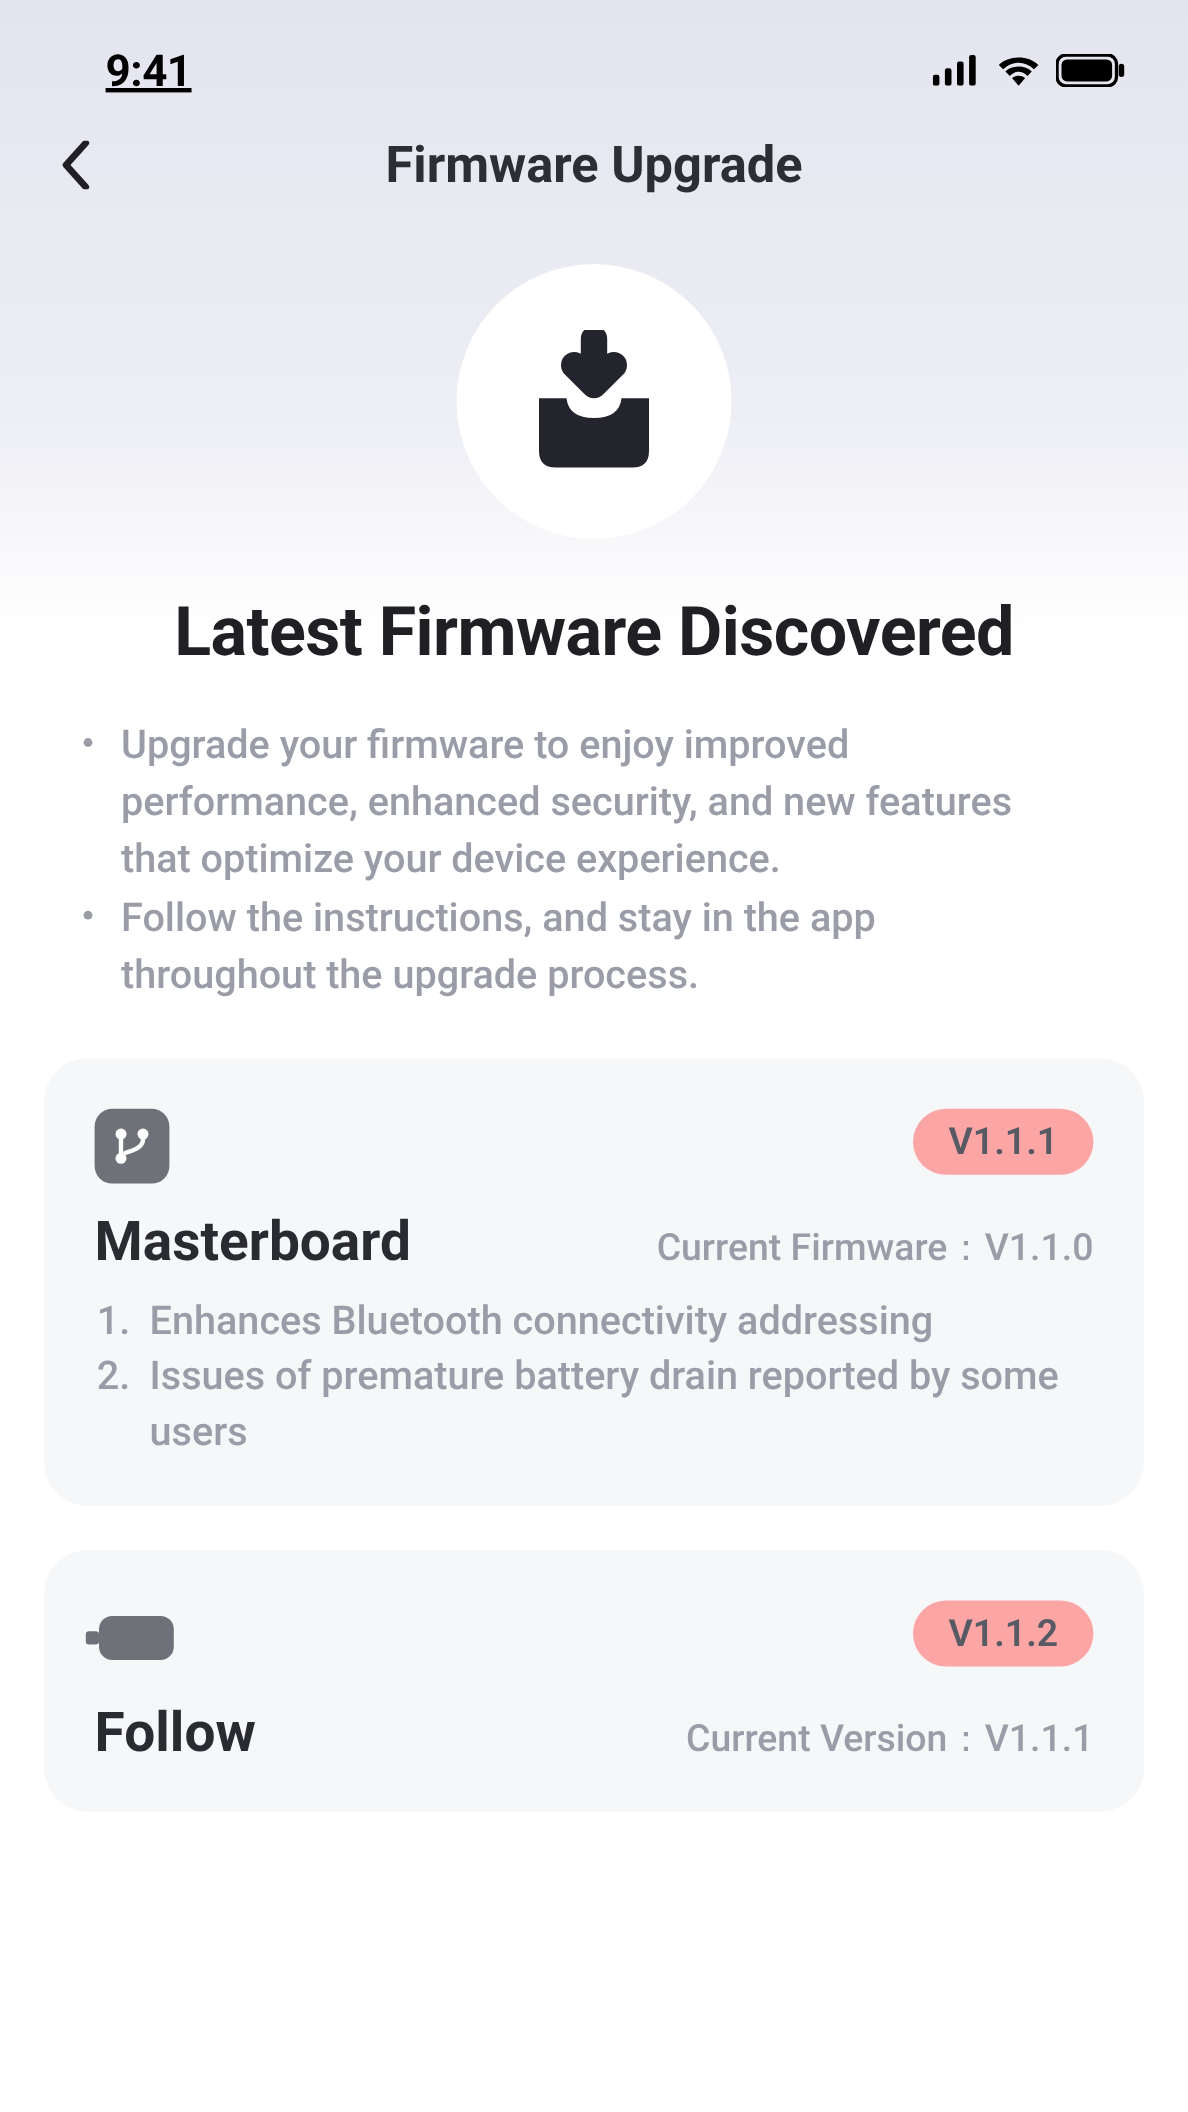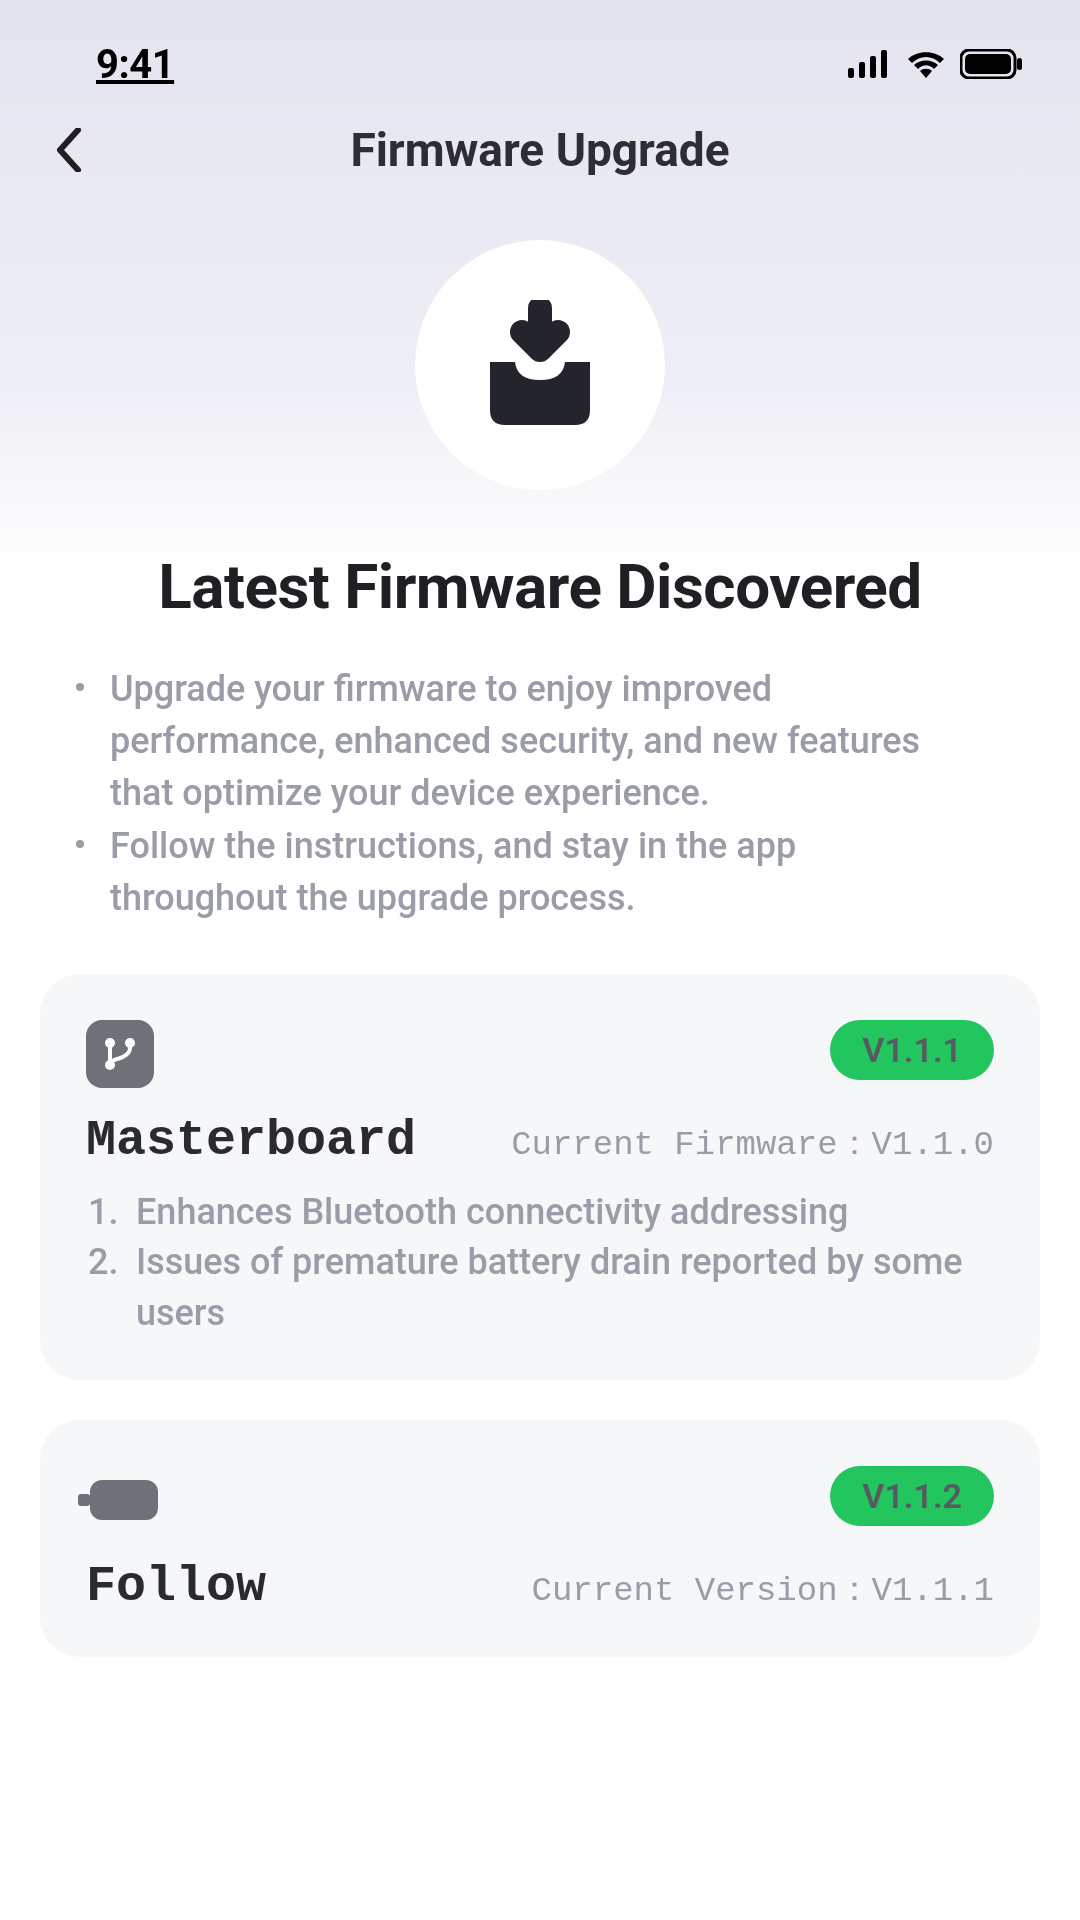--- a/index.html
+++ b/index.html
@@ -49,21 +49,21 @@
     width: 250px; height: 250px;
     background: #ffffff;
     border-radius: 50%;
     display: flex; align-items: center; justify-content: center;
   }
   .main-heading {
     text-align: center;
     font-size: 62px;
     font-weight: 700;
     color: #1f1f24;
-    margin-top: 60px;
+    margin-top: 48px;
     padding: 0 40px;
     letter-spacing: -0.5px;
   }
   .notes {
     list-style: none;
     padding: 0 110px 0 70px;
     margin-top: 40px;
   }
   .notes li {
     position: relative;
@@ -88,28 +88,28 @@
     padding: 46px 46px 42px 46px;
   }
   .card-top { display: flex; justify-content: space-between; align-items: flex-start; }
   .card-icon-box {
     width: 68px; height: 68px;
     background: #6f7178;
     border-radius: 16px;
     display: flex; align-items: center; justify-content: center;
   }
   .version-pill {
-    background: #22c55e;
+    background: #fca5a5;
     color: #585a63;
     font-size: 34px;
     font-weight: 600;
     padding: 10px 32px;
     border-radius: 34px;
   }
-  .card-row2 { display: flex; justify-content: space-between; align-items: baseline; margin-top: 24px; font-family: Liberation Mono, monospace; }
+  .card-row2 { display: flex; justify-content: space-between; align-items: baseline; margin-top: 24px; }
   .card-name {
     font-size: 50px;
     font-weight: 700;
     color: #2a2a31;
   }
   .current-version {
     font-size: 34px;
     font-weight: 500;
     color: #9a9ca7;
   }

